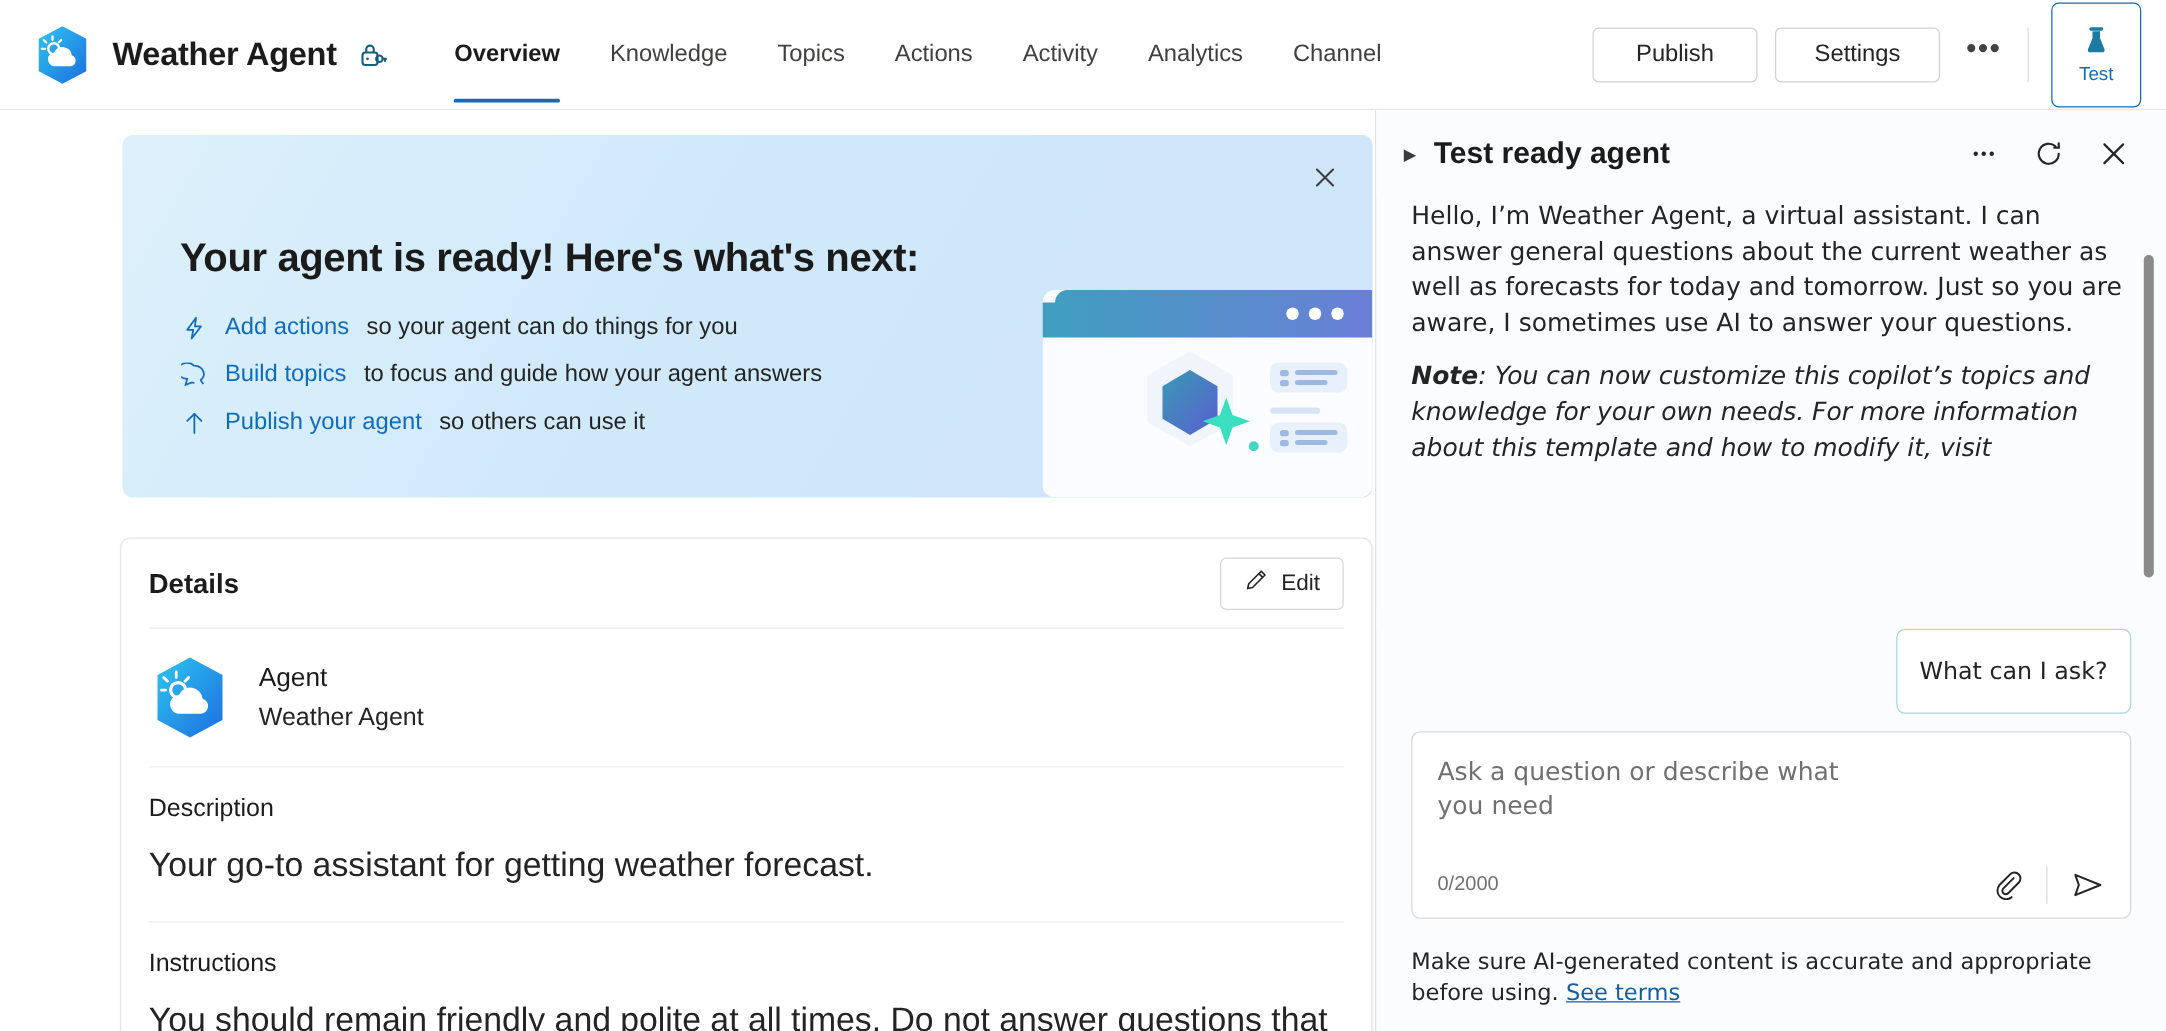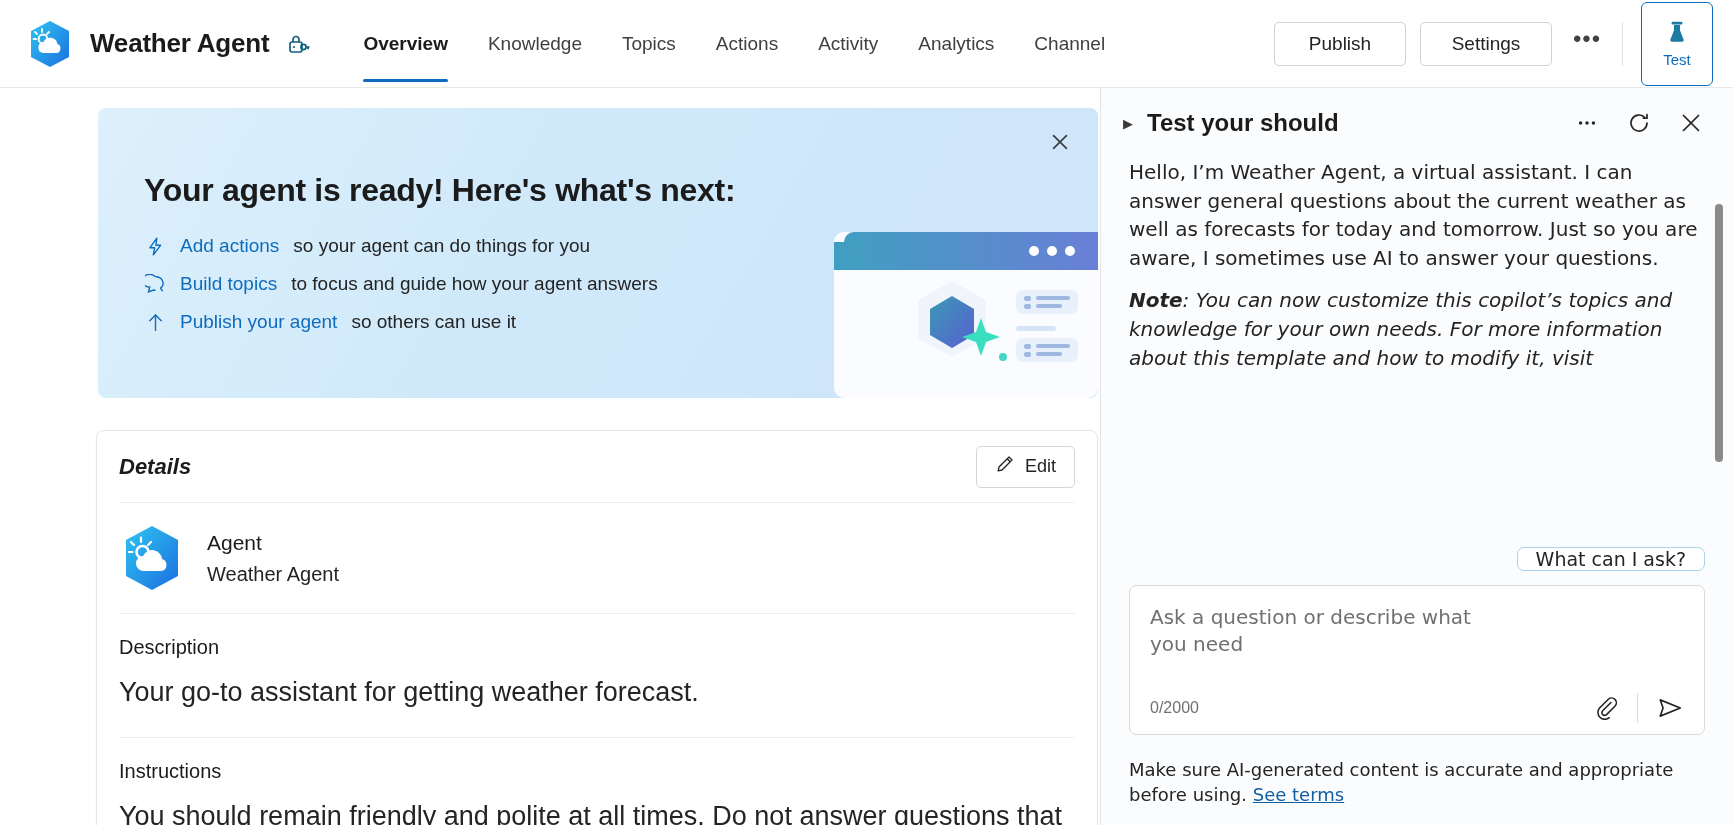--- a/index.html
+++ b/index.html
@@ -86,21 +86,21 @@
     width: 1000px; height: 290px;
     border-radius: 8px;
     background: linear-gradient(120deg, #ddf0fb 0%, #cfe9fa 45%, #cfe4fa 100%);
     overflow: hidden;
   }
   .banner-close {
     position: absolute; top: 16px; right: 20px;
     width: 36px; height: 36px; border: none; background: transparent;
     cursor: pointer; display: flex; align-items: center; justify-content: center;
   }
-  .banner-inner { padding: 64px 0 0 46px; position: relative; z-index: 2; }
+  .banner-inner { padding: 80px 0 0 46px; position: relative; z-index: 2; }
   .banner-title {
     font-size: 32px; font-weight: bold; color: #1b1b1b;
     letter-spacing: -0.3px; margin-bottom: 26px;
   }
   .banner-list { display: flex; flex-direction: column; gap: 16px; }
   .banner-row { display: flex; align-items: center; gap: 14px; font-size: 19px; color: #242424; }
   .banner-row .bicon { width: 22px; height: 22px; flex: 0 0 22px; display:flex; align-items:center; justify-content:center; }
   .banner-link { color: #0f6cbd; cursor: pointer; }
 
   .banner-art {
@@ -115,21 +115,21 @@
     background: #fff;
     border: 1px solid #e6e6e6;
     border-radius: 8px;
     box-shadow: 0 1px 2px rgba(0,0,0,0.05);
     padding: 0 22px;
   }
   .details-head {
     height: 72px; display: flex; align-items: center;
     border-bottom: 1px solid #ededed;
   }
-  .details-title { font-size: 22px; font-weight: bold; color: #1b1b1b; font-style: italic; }
+  .details-title { font-size: 22px; font-weight: bold; color: #1b1b1b; }
   .edit-btn {
     margin-left: auto; height: 42px; padding: 0 18px;
     border: 1px solid #d6d6d6; border-radius: 5px; background: #fff;
     display: flex; align-items: center; gap: 10px;
     font-size: 18px; color: #242424; cursor: pointer;
     font-family: "Liberation Sans", sans-serif;
   }
 
   .field-row {
     display: flex; align-items: center; gap: 22px;
@@ -186,21 +186,21 @@
   }
   .chat-fade {
     position: absolute; left: 0; right: 0; bottom: 0; height: 28px;
     background: linear-gradient(to bottom, rgba(251,252,254,0), #fbfcfe 85%);
     pointer-events: none;
   }
 
   .tp-suggest { padding: 0 28px; display: flex; justify-content: flex-end; margin-bottom: 14px; }
   .chip {
     border: 1px solid #a9d3ea; border-radius: 7px; background: #fff;
-    padding: 0 18px; font-size: 19px; color: #242424; cursor: pointer;
+    padding: 22px 18px; font-size: 19px; color: #242424; cursor: pointer;
     font-family: "DejaVu Sans", sans-serif;
   }
 
   .tp-compose { padding: 0 28px; }
   .compose-box {
     border: 1px solid #d9d9d9; border-radius: 7px; background: #fff;
     padding: 18px 18px 10px 20px; min-height: 150px;
     display: flex; flex-direction: column;
   }
   .compose-placeholder {
@@ -435,21 +435,21 @@
         <div class="field-block">
           <div class="field-label">Instructions</div>
           <div class="field-text">You should remain friendly and polite at all times. Do not answer questions that are not related to the weather.</div>
         </div>
       </div>
     </div>
 
     <div class="test-panel">
       <div class="tp-head">
         <span class="tp-caret">▶</span>
-        <span class="tp-title">Test your should</span>
+        <span class="tp-title">Test ready agent</span>
         <div class="tp-actions">
           <button class="icon-btn">
             <svg viewBox="0 0 24 24" width="22" height="22" fill="#242424">
               <circle cx="5" cy="12" r="1.9"></circle>
                 <circle cx="12" cy="12" r="1.9"></circle>
                 <circle cx="19" cy="12" r="1.9"></circle>
             </svg>
           </button>
           <button class="icon-btn">
             <svg viewBox="0 0 24 24" width="24" height="24" fill="none" stroke="#242424" stroke-width="1.7" stroke-linecap="round">

